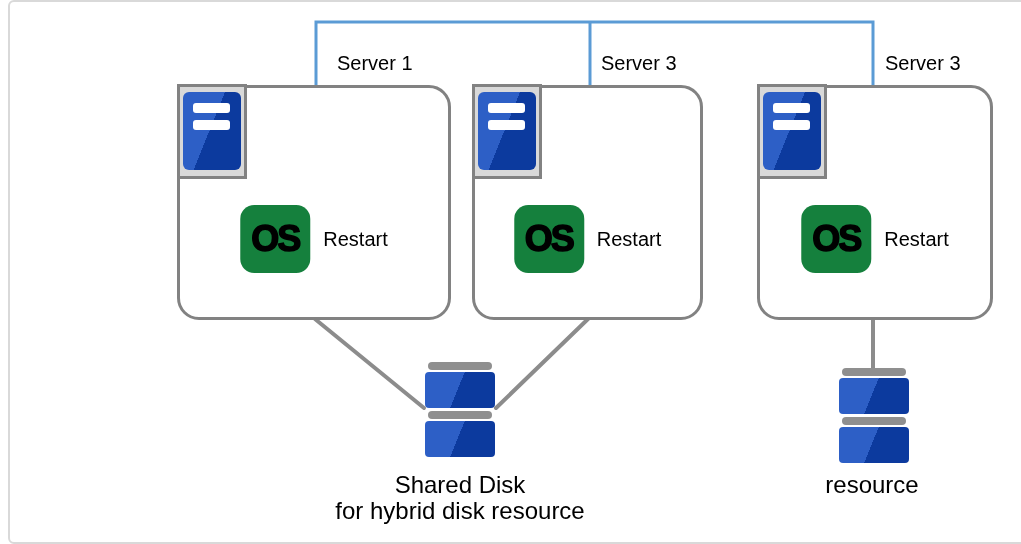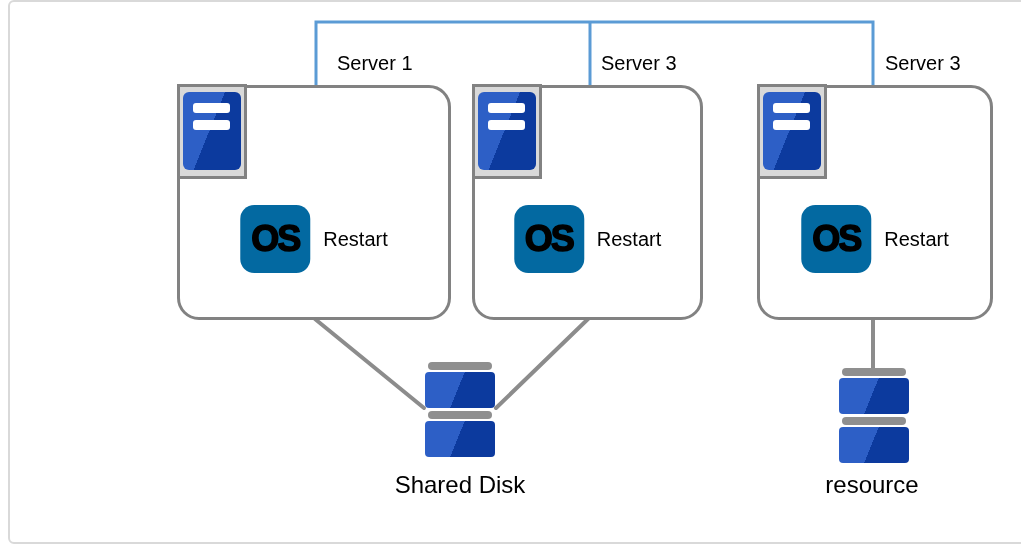--- a/index.html
+++ b/index.html
@@ -52,21 +52,21 @@
   }
   .rack .bar.b1 { top: 11px; }
   .rack .bar.b2 { top: 28px; }
   .os-group {
     position: absolute; top: 117px; left: 50%;
     transform: translateX(-50%);
     display: flex; align-items: center; gap: 13px;
   }
   .os-badge {
     width: 70px; height: 68px;
-    background: #0369a1; border-radius: 14px;
+    background: #15803d; border-radius: 14px;
     display: flex; align-items: center; justify-content: center;
     font-size: 36px; font-weight: 700; letter-spacing: -2px;
     -webkit-text-stroke: 1.5px #000;
   }
   .restart { font-size: 20px; white-space: nowrap; }
   .disk {
     position: absolute; width: 70px;
     display: flex; flex-direction: column; align-items: center;
   }
   .disk .cap {
@@ -151,19 +151,20 @@
 
   <div class="disk" style="left:829px;top:366px">
     <div class="cap"></div>
     <div class="body-seg"></div>
     <div class="cap"></div>
     <div class="body-seg"></div>
   </div>
 
   <div class="disk-label" style="left:320px;width:260px">
     <div>Shared Disk</div>
+    <div>for hybrid disk resource</div>
   </div>
 
   <div class="disk-label" style="left:752px;width:220px">
     <div>resource</div>
   </div>
 
 </div>
 
 </body></html>

